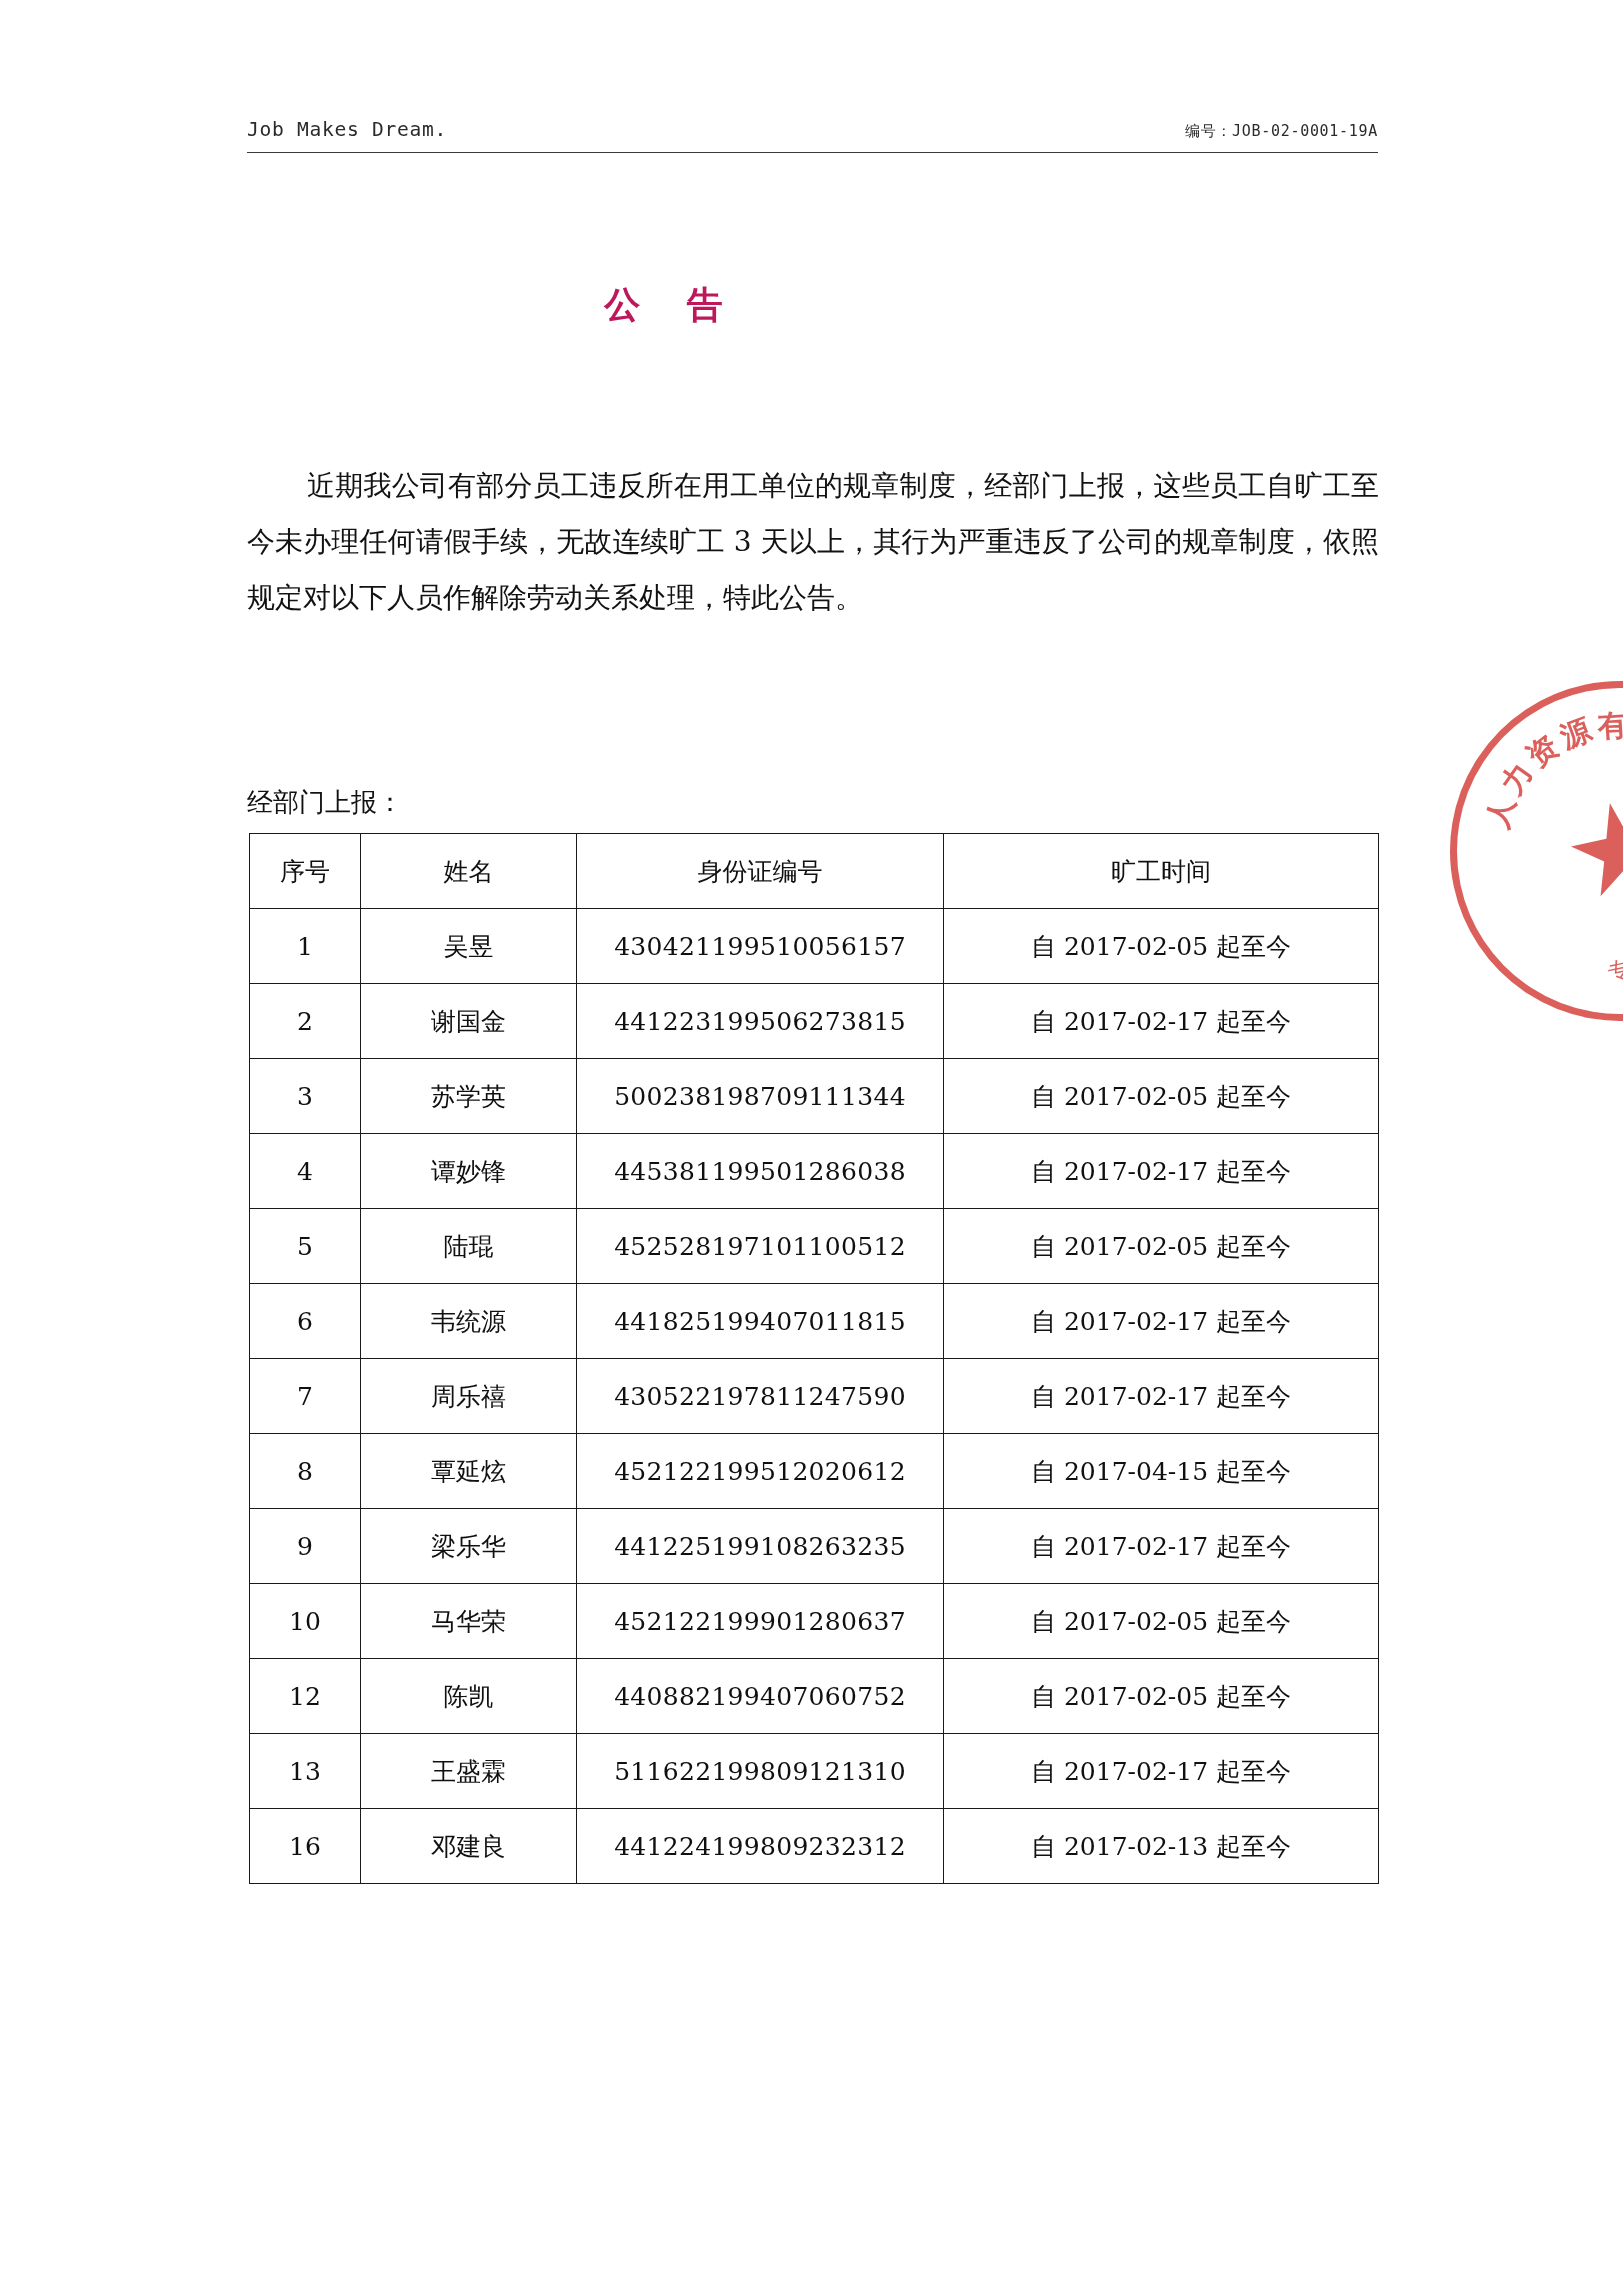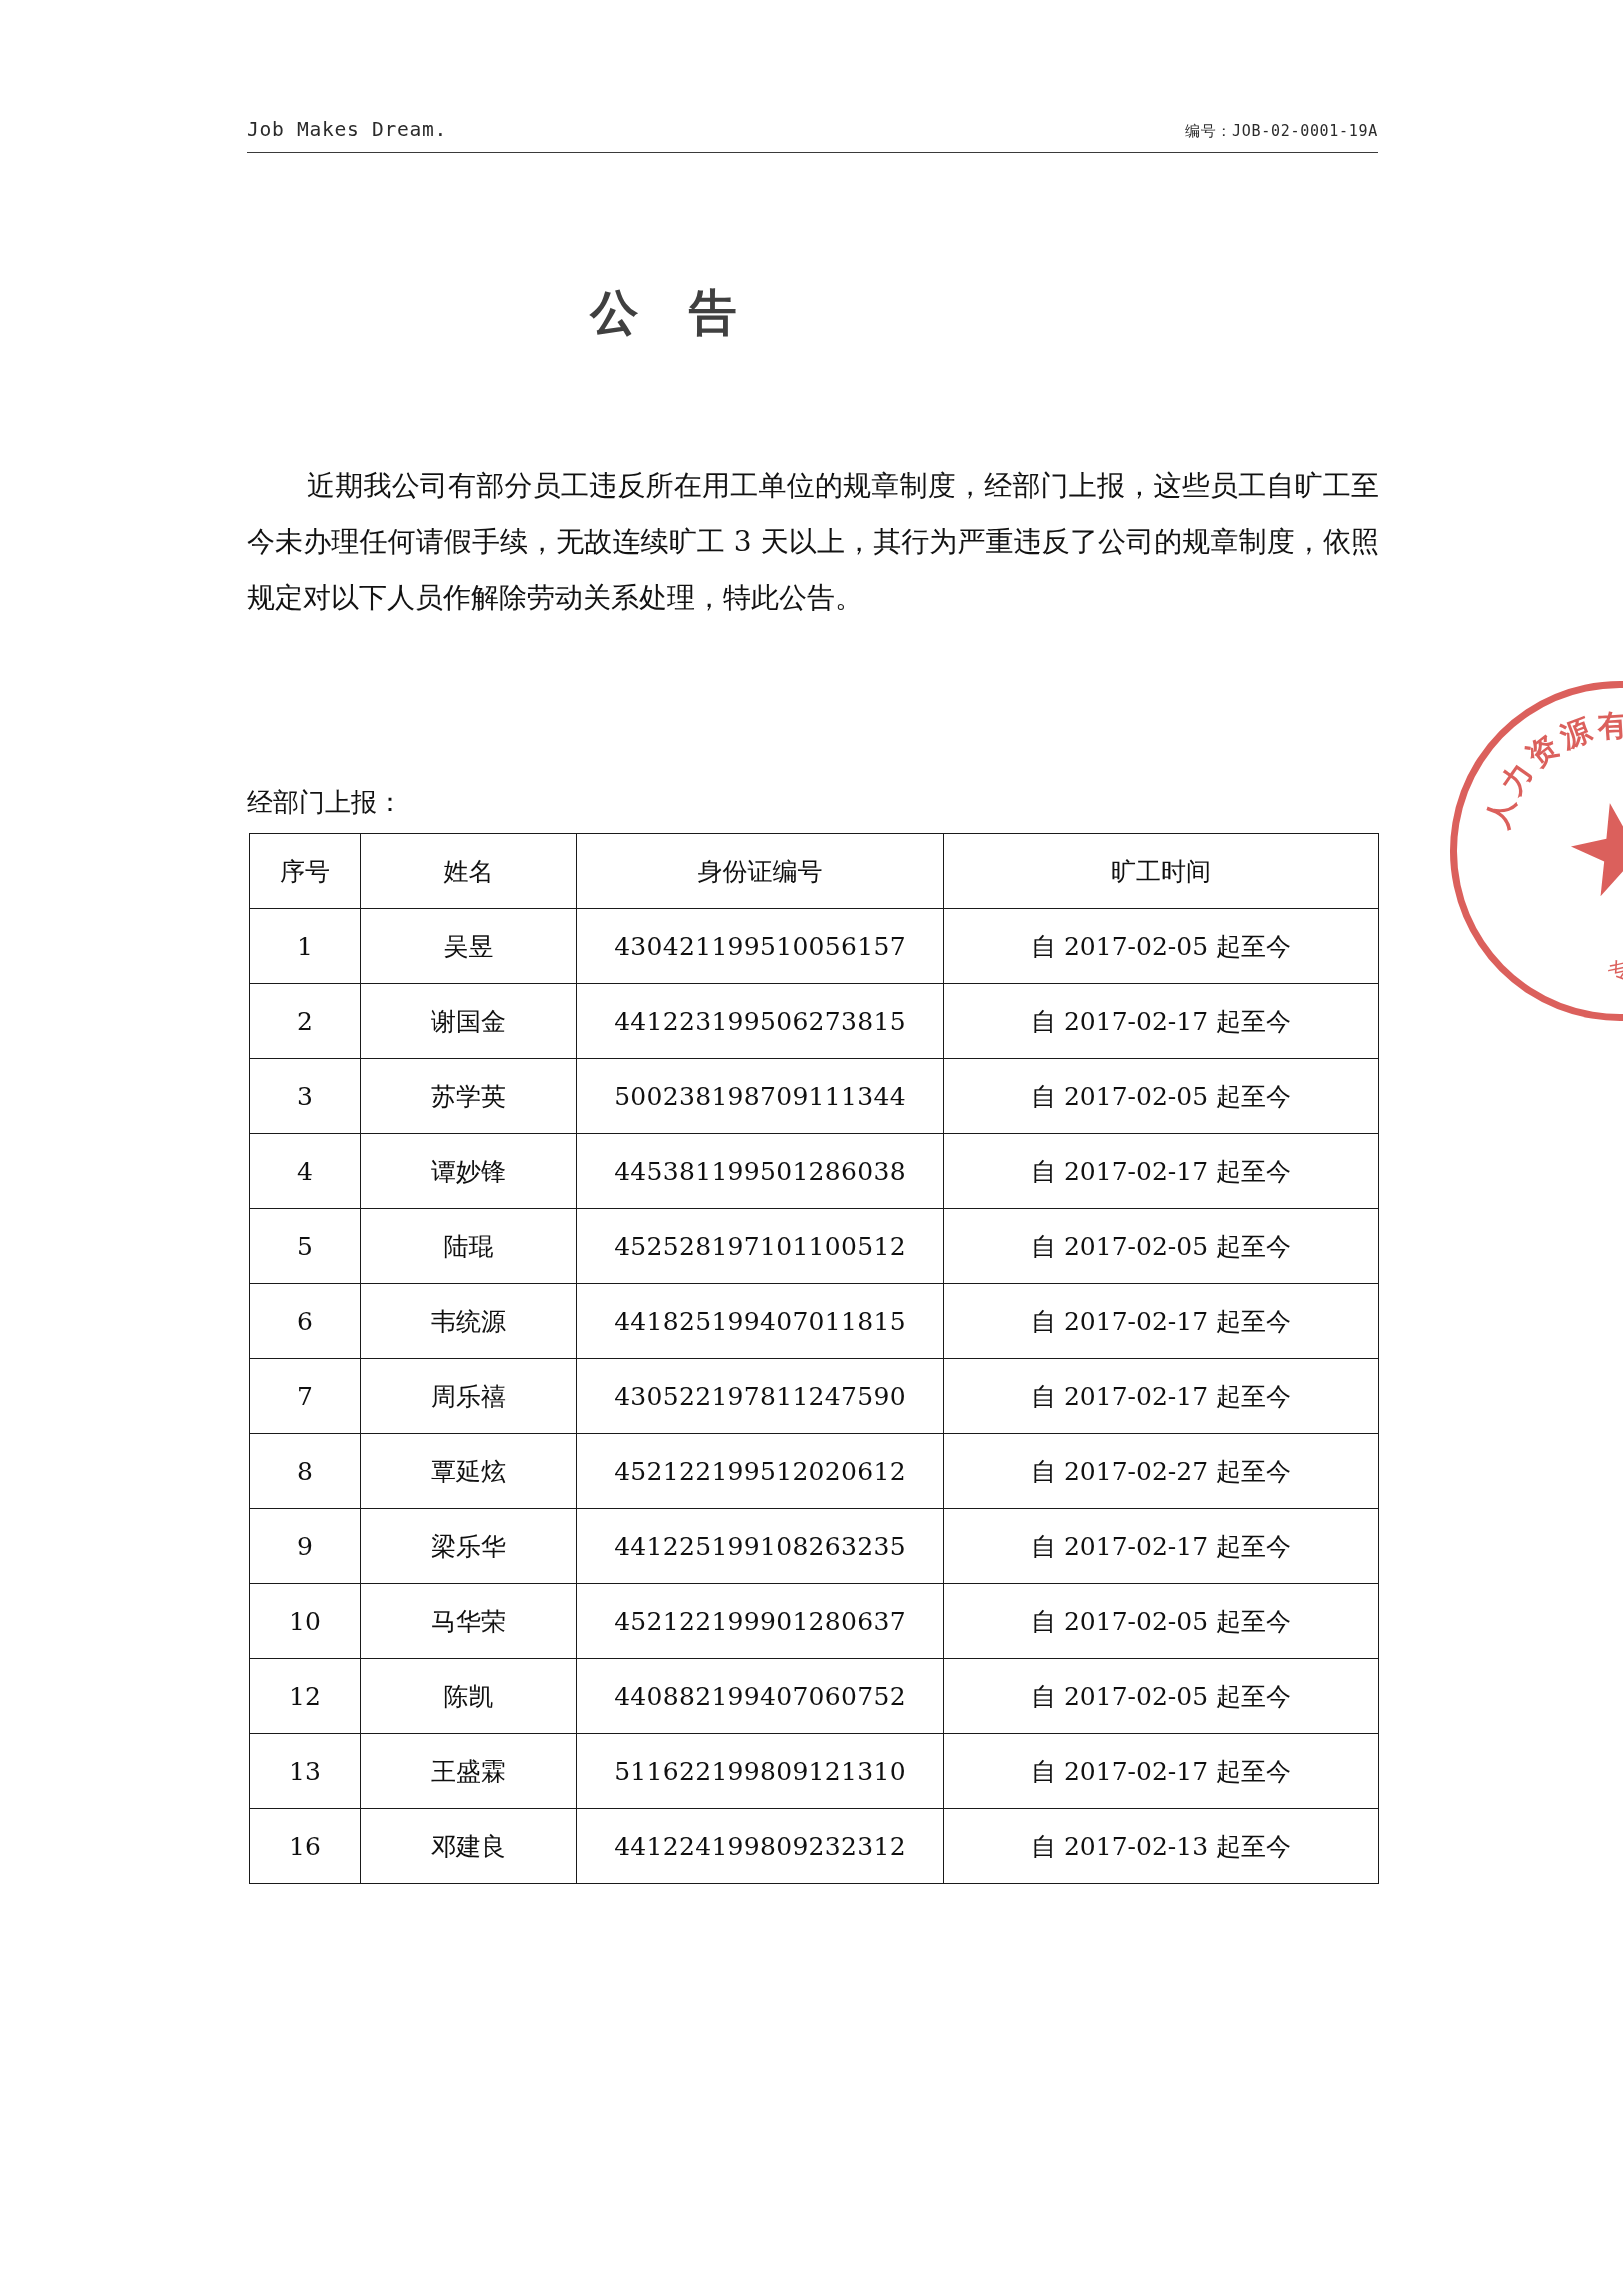--- a/index.html
+++ b/index.html
@@ -50,23 +50,23 @@
 
   
   .doc-title {
     position: absolute;
     left: 0;
     top: 281px;
     width: 1344px;
     text-align: center;
     font-family: "DejaVu Sans", sans-serif;
     font-weight: bold;
-    font-size: 48px;
+    font-size: 36px;
     letter-spacing: 17px;
-    color: #404040;
+    color: #be185d;
   }
 
   
   .body-text {
     position: absolute;
     left: 247px;
     top: 458px;
     width: 1132px;
     font-family: "DejaVu Serif", serif;
     font-size: 28px;
@@ -257,21 +257,21 @@
           <tr>
             <td class="cell-num">7</td>
             <td class="cell-name">周乐禧</td>
             <td class="cell-id">430522197811247590</td>
             <td class="cell-date">自 2017-02-17 起至今</td>
           </tr>
           <tr>
             <td class="cell-num">8</td>
             <td class="cell-name">覃延炫</td>
             <td class="cell-id">452122199512020612</td>
-            <td class="cell-date">自 2017-02-27 起至今</td>
+            <td class="cell-date">自 2017-04-15 起至今</td>
           </tr>
           <tr>
             <td class="cell-num">9</td>
             <td class="cell-name">梁乐华</td>
             <td class="cell-id">441225199108263235</td>
             <td class="cell-date">自 2017-02-17 起至今</td>
           </tr>
           <tr>
             <td class="cell-num">10</td>
             <td class="cell-name">马华荣</td>

